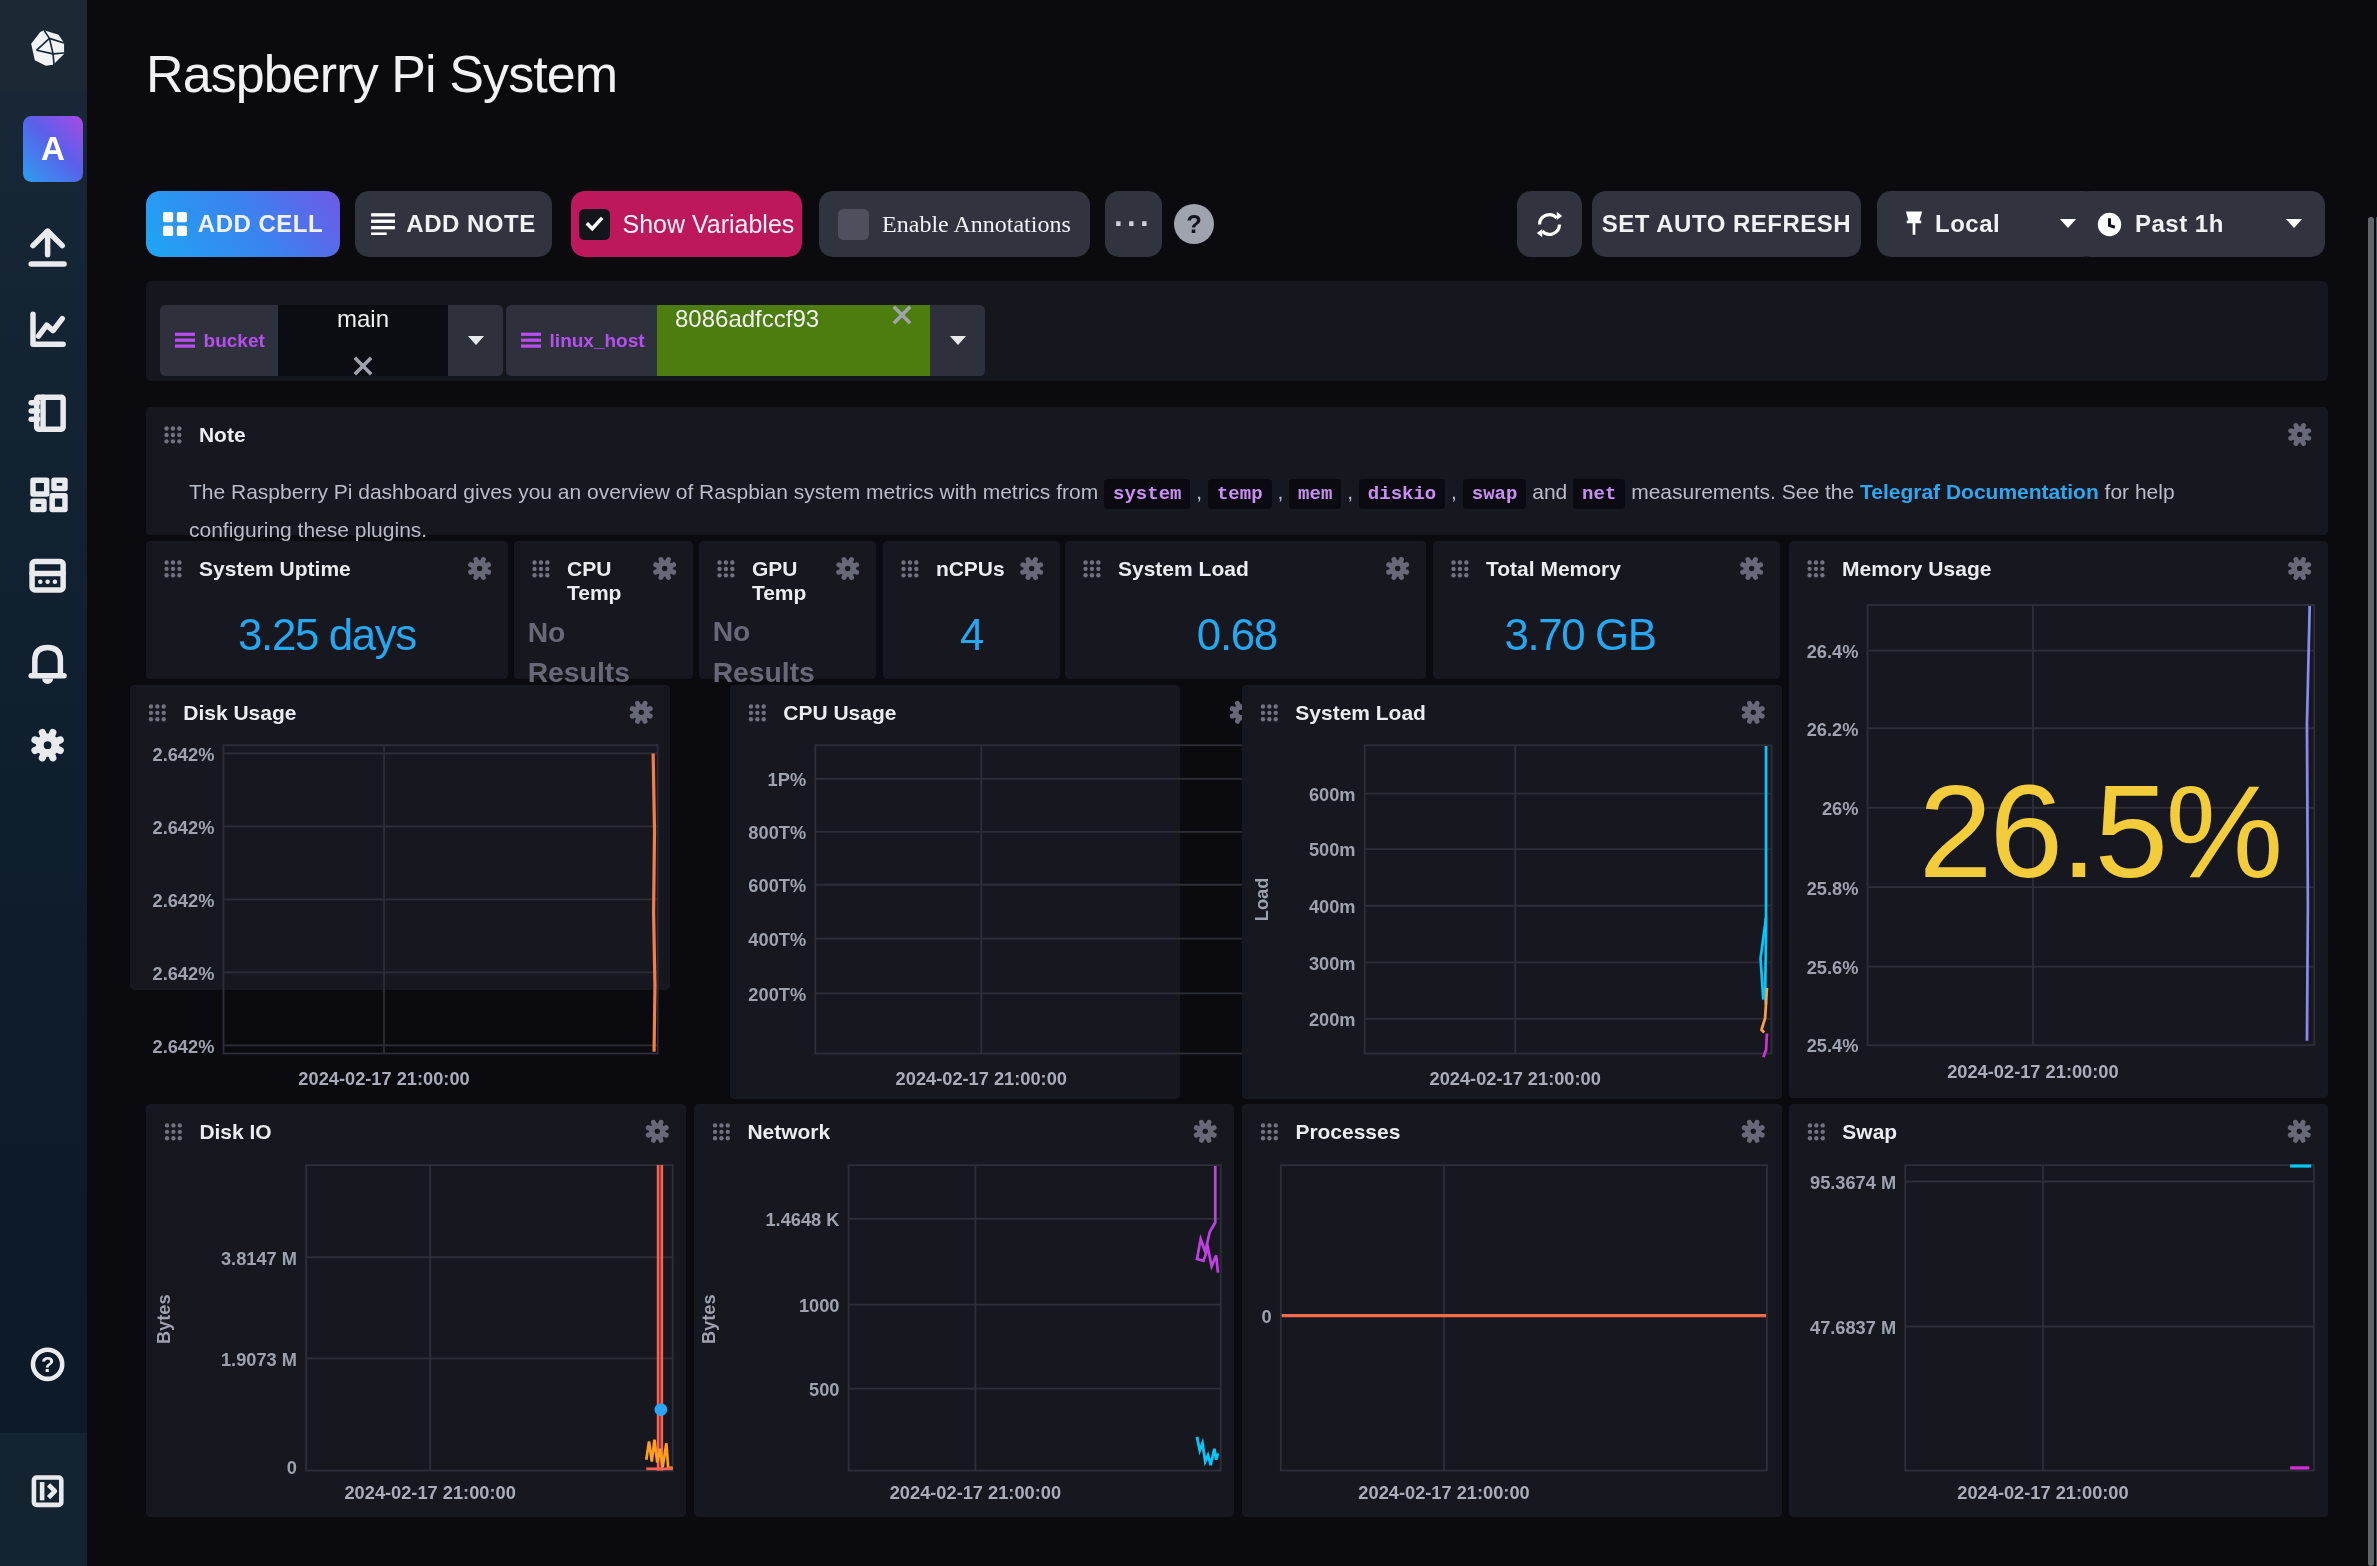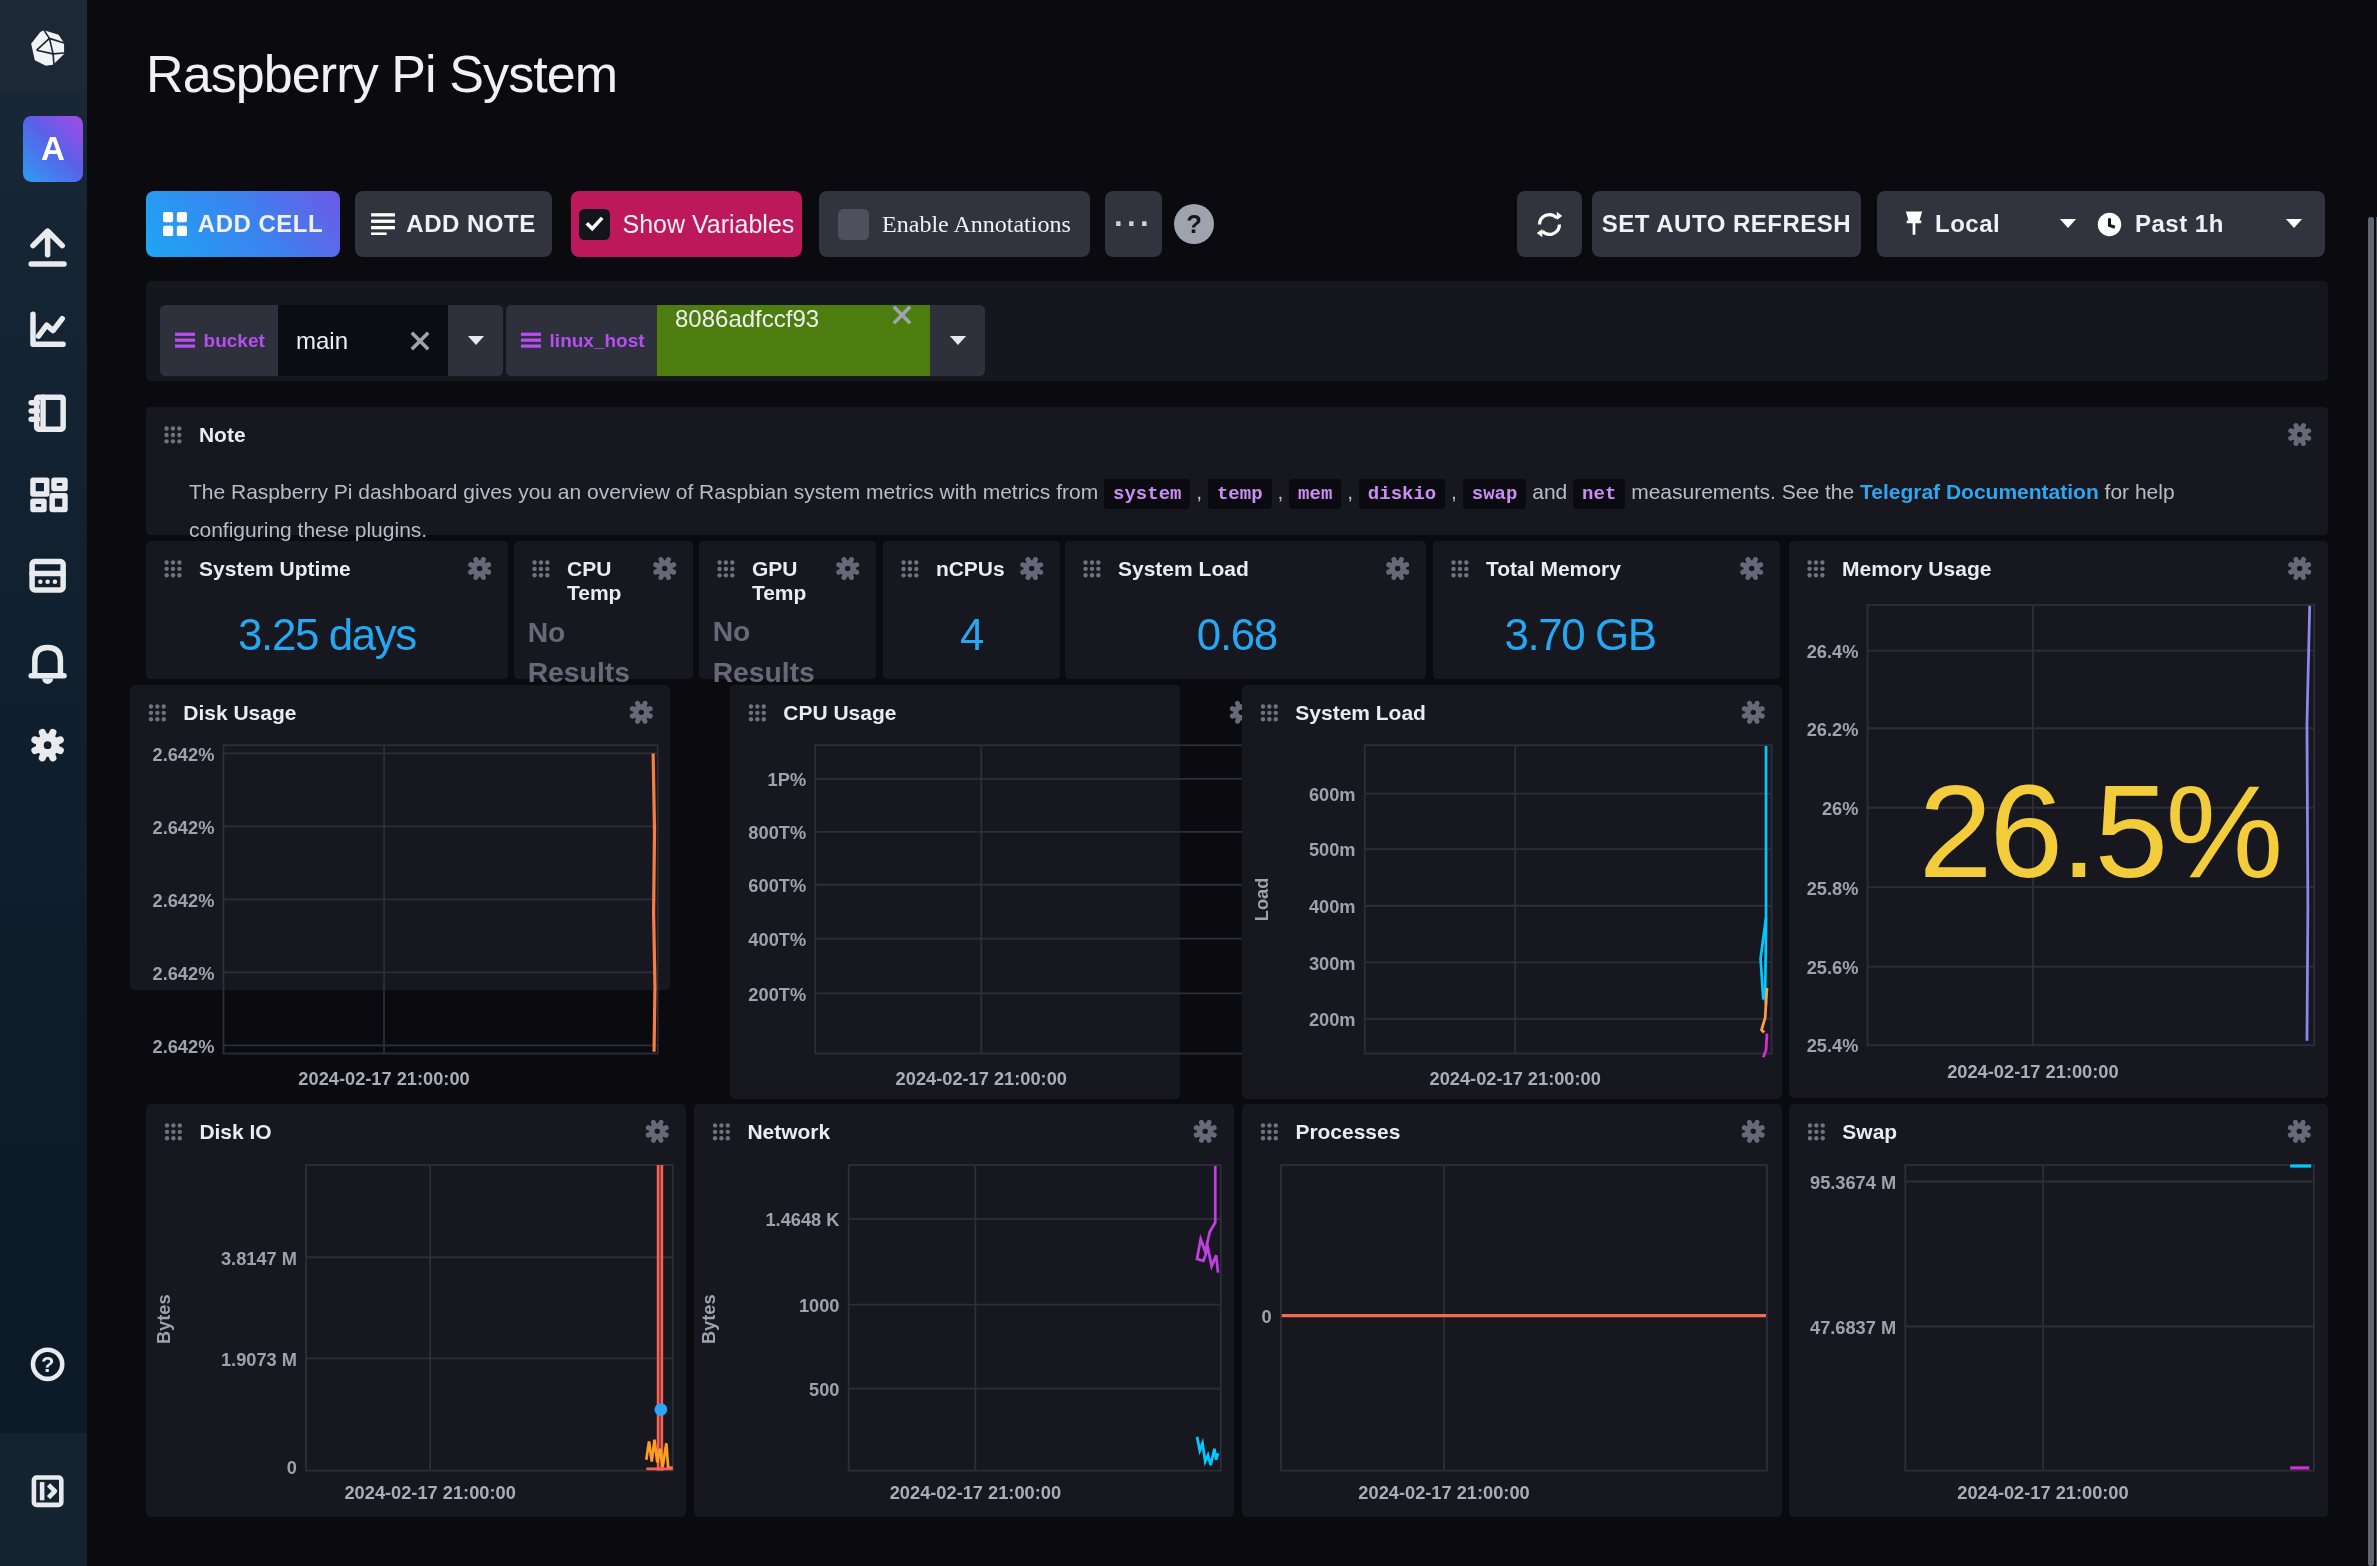--- a/index.html
+++ b/index.html
@@ -1,18 +1,18 @@
 <!DOCTYPE html>
 <html style="font-size:14.6px"><head><meta charset="utf-8">
 <style>
 * { margin:0; padding:0; box-sizing:border-box; }
 html,body { width:2377px; height:1567px; background:#0a0a0f; font-family:"Liberation Sans", sans-serif; overflow:hidden; }
 .panel { position:absolute; background:#17171f; border-radius:4.6px; }
 .abs { position:absolute; }
-.btn { position:absolute; top:191px; height:66px; border-radius:8px; background:#31333e; color:#f0f1f4; display:flex; align-items:center; justify-content:center; font-weight:bold; font-size:24px; letter-spacing:0.5px; white-space:nowrap; }
+.btn { position:absolute; top:191px; height:66px; border-radius:14px; background:#31333e; color:#f0f1f4; display:flex; align-items:center; justify-content:center; font-weight:bold; font-size:24px; letter-spacing:0.5px; white-space:nowrap; }
 </style></head><body>
 
 <div class="abs" style="left:0;top:0;width:87px;height:1567px;background:linear-gradient(180deg,#1b2836 0%,#152534 15%,#112130 35%,#0e1c2a 65%,#0c1926 100%);">
 <div class="abs" style="left:0;top:0;width:87px;height:92px;background:#1c2935;"></div>
 <div class="abs" style="left:0;top:1433px;width:87px;height:133px;background:#142330;"></div>
 <svg width="87" height="1567" style="position:absolute;left:0;top:0" viewBox="0 0 95 1716">
 <g stroke="#e8eaee" stroke-width="6" fill="none" stroke-linecap="round" stroke-linejoin="round">
 
 <path d="M36 269 L52 253 L68 269 M52 255 L52 279"></path>
 <line x1="34" y1="289" x2="70" y2="289"></line>
@@ -143,21 +143,21 @@
 <div style="width:118px;background:#2e303b;border-radius:5.5px 0 0 5.5px;display:flex;align-items:center;padding-left:14.6px;">
 <svg width="20" height="16.4" style="margin-right:9px" viewBox="0 0 22 18">
         <g stroke="#b64ef0" stroke-width="3.6">
           <line x1="0" y1="2.5" x2="22" y2="2.5"></line>
           <line x1="0" y1="9" x2="22" y2="9"></line>
           <line x1="0" y1="15.5" x2="22" y2="15.5"></line>
         </g>
       </svg>
 <span style="color:#b64ef0;font-weight:bold;font-size:19px;">bucket</span>
     </div>
-<div style="width:170px;background:#0c0c13;display:flex;align-items:center;padding:0 18px;justify-content:space-between;">
+<div style="width:170px;background:#0c0c13;display:flex;align-items:center;padding:0 18px;justify-content:space-between;flex-direction:column;">
 <span style="color:#eff0f2;font-size:24px;">main</span>
 <svg width="20" height="20" viewBox="0 0 22 22">
         <g stroke="#9fa3ae" stroke-width="4">
           <line x1="2" y1="2" x2="20" y2="20"></line>
           <line x1="20" y1="2" x2="2" y2="20"></line>
         </g>
       </svg>
     </div>
 <div style="width:55px;background:#2e303b;border-radius:0 5.5px 5.5px 0;display:flex;align-items:center;justify-content:center;">
 <svg width="18" height="11" viewBox="0 0 20 12">

